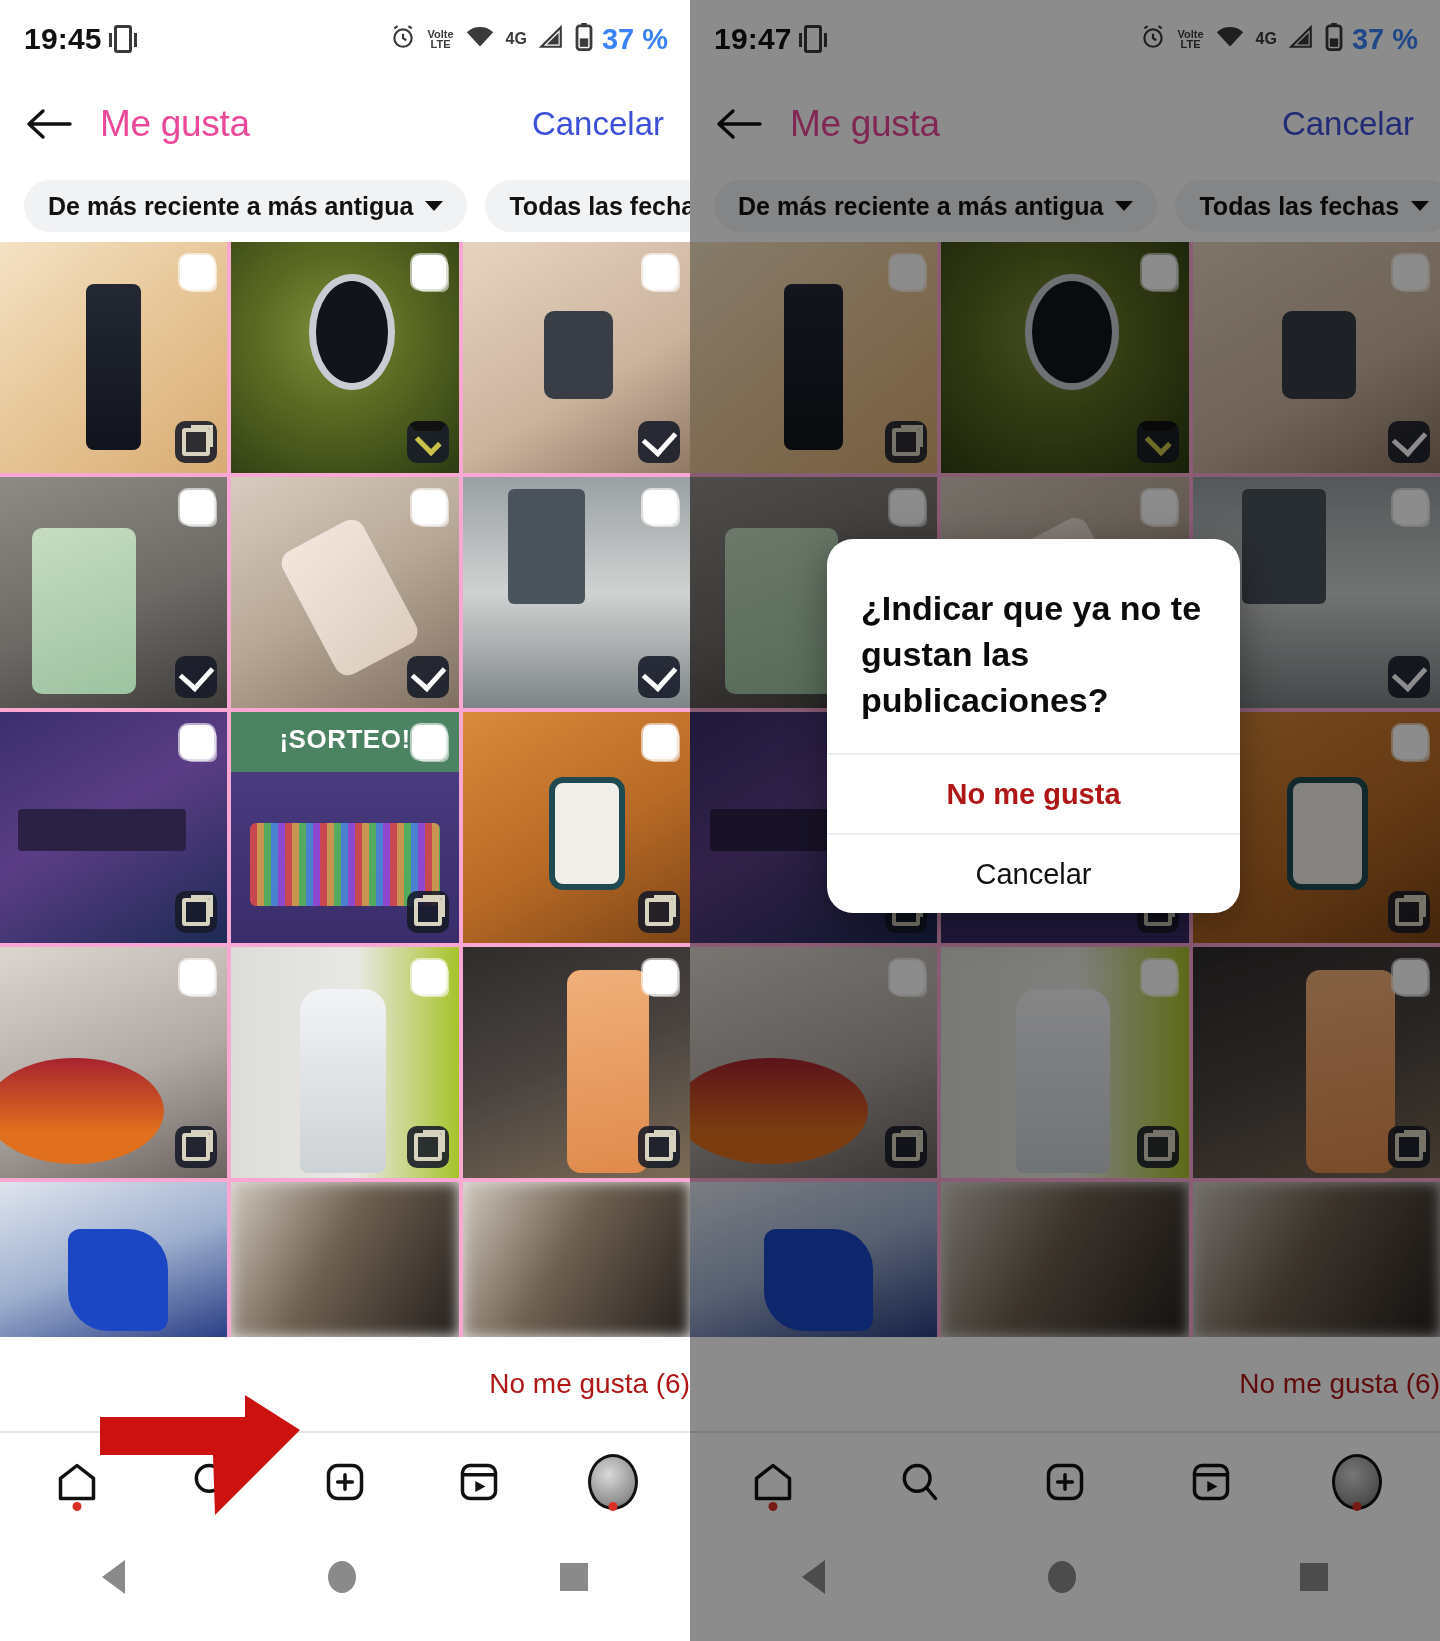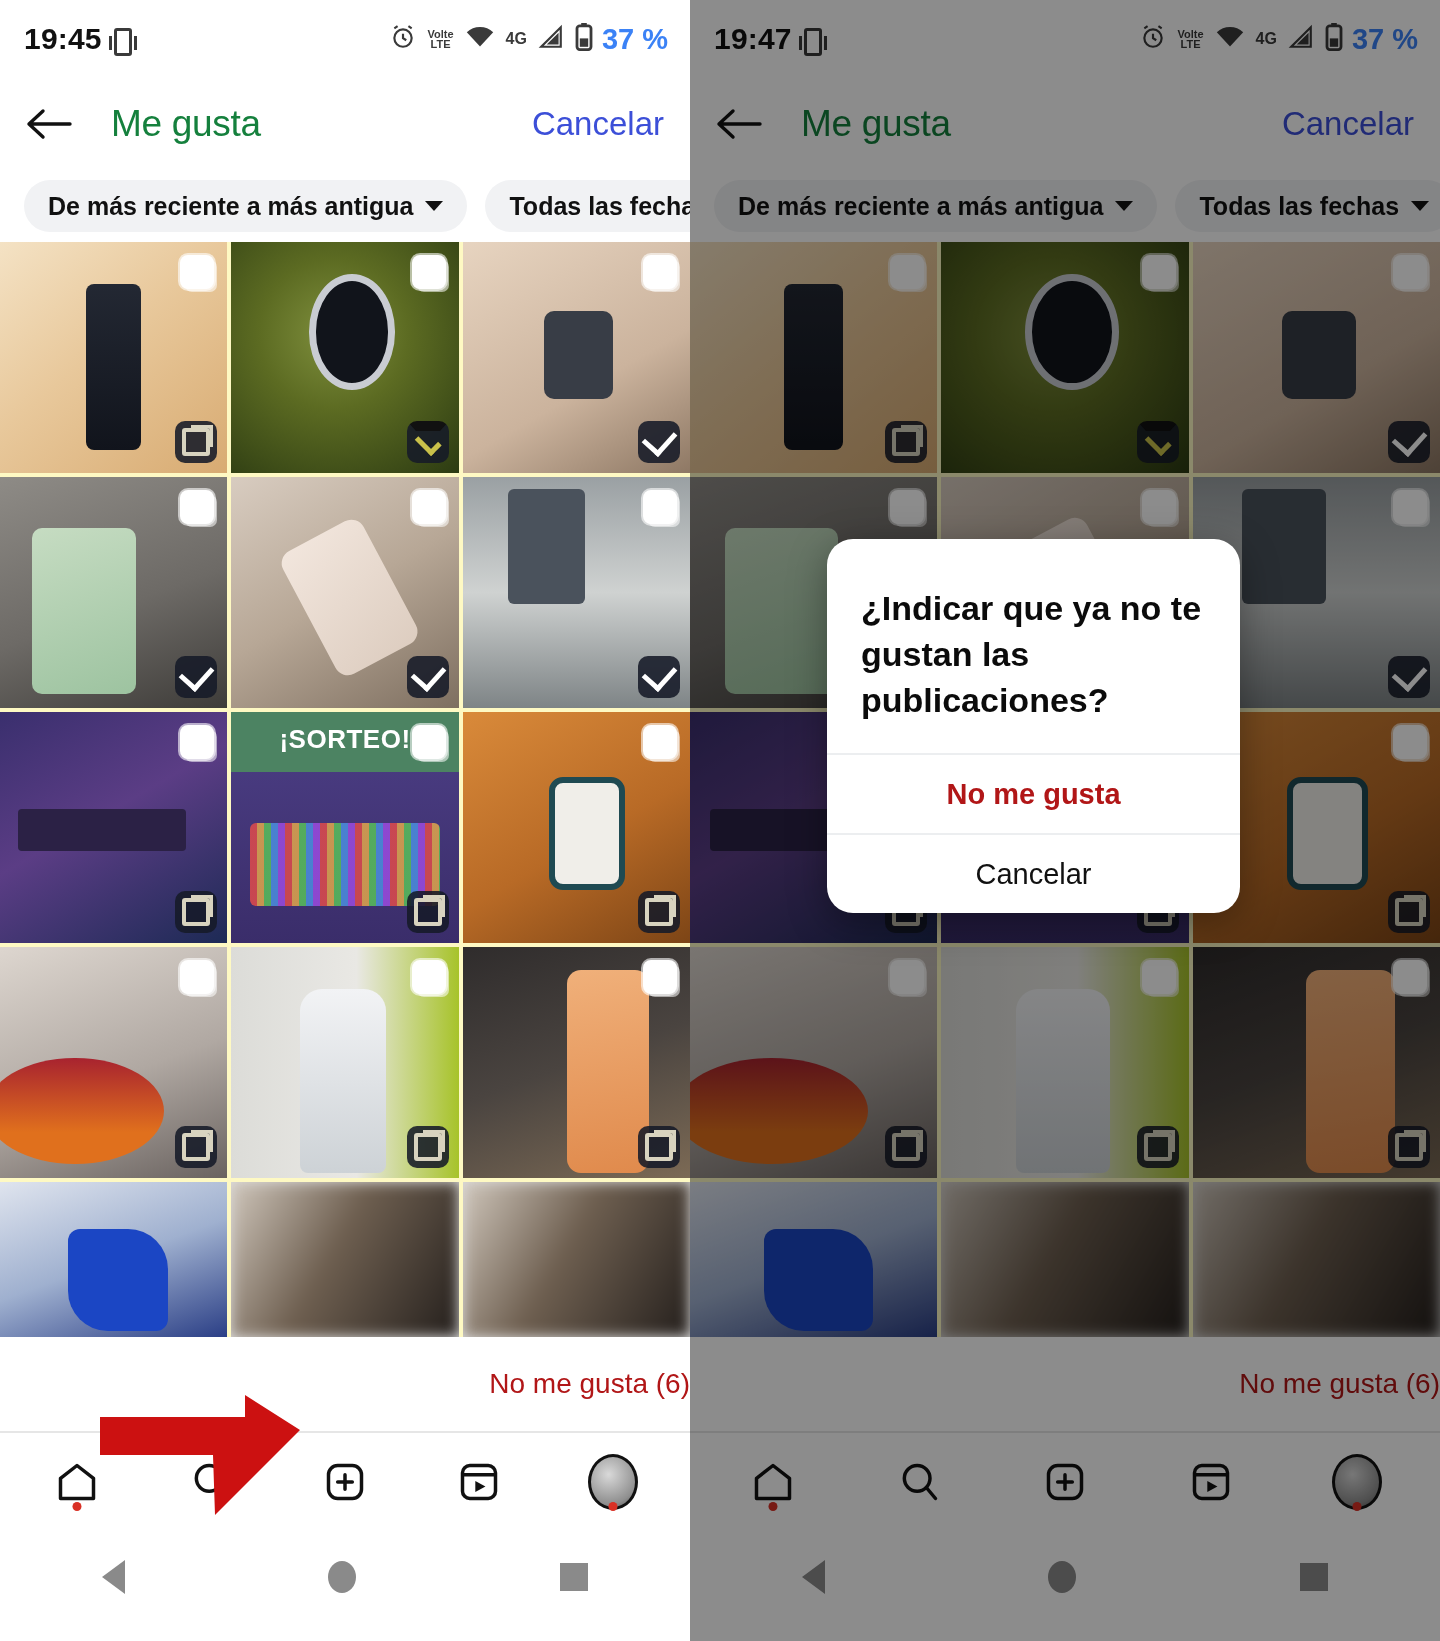--- a/index.html
+++ b/index.html
@@ -13,51 +13,51 @@
 
   .panel { position: relative; width: 690px; height: 1641px; overflow: hidden; background: #fff; }
   .panel.right { width: 750px; }
 
   
   .statusbar {
     position: relative; height: 78px; width: 100%;
     display: flex; align-items: center; justify-content: space-between;
     padding: 0 22px 0 24px; background: #fff;
   }
-  .sb-left { display: flex; align-items: flex-end; gap: 12px; }
+  .sb-left { display: flex; align-items: center; gap: 12px; }
   .sb-time { font-size: 30px; font-weight: 700; color: #111; letter-spacing: .2px; }
   .sb-right { display: flex; align-items: center; gap: 11px; }
   .ico { display: inline-block; }
   .sb-battery-text { font-size: 29px; font-weight: 700; color: #3b82f6; margin-left: -2px; }
   .vibrate-glyph { width: 18px; height: 28px; border: 3px solid #3a3a3a; border-radius: 3px; position: relative; }
   .vibrate-glyph:before, .vibrate-glyph:after {
     content:""; position:absolute; top:5px; width:3px; height:14px; background:#3a3a3a;
   }
   .vibrate-glyph:before { left: -8px; } .vibrate-glyph:after { right: -8px; }
   .volte-glyph { font-size: 11px; font-weight: 700; line-height: 10px; color: #3a3a3a; text-align:center; }
 
   
   .appbar {
     height: 92px; display: flex; align-items: center; padding: 0 26px 0 22px; background: #fff;
   }
   .back-arrow { width: 54px; height: 54px; display:flex; align-items:center; justify-content:center; }
-  .title { font-size: 37px; font-weight: 400; color: #15803d; margin-left: 35px; letter-spacing: -.3px;}
+  .title { font-size: 37px; font-weight: 400; color: #ec4899; margin-left: 24px; letter-spacing: -.3px;}
   .cancel-link { margin-left:auto; font-size: 33px; color: #3c4fd8; }
 
   
   .chips { height: 72px; display: flex; align-items: center; gap: 18px; padding: 0 24px; background: #fff; }
   .chip {
     height: 52px; border-radius: 26px; background: #f1f2f4; display:flex; align-items:center;
     padding: 0 24px; gap: 12px; white-space: nowrap; flex: none;
   }
   .chip span.lbl { font-size: 25px; font-weight: 700; color: #111; }
   .chev { width: 0; height: 0; border-left: 9px solid transparent; border-right: 9px solid transparent; border-top: 10px solid #111; }
 
   
-  .grid { display: grid; grid-template-columns: repeat(3, 1fr); gap: 4px; background: #fef9c3; }
+  .grid { display: grid; grid-template-columns: repeat(3, 1fr); gap: 4px; background: #f9a8d4; }
   .cell { position: relative; height: 231px; overflow: hidden; background:#ddd; }
   .cell .photo { position:absolute; inset:0; }
   .cb {
     position: absolute; top: 13px; right: 13px; width: 34px; height: 34px; border-radius: 8px;
     background: #fff; box-shadow: 4px 4px 0 -1px rgba(255,255,255,.55), 0 0 0 2px rgba(255,255,255,.6);
   }
   .badge {
     position: absolute; bottom: 10px; right: 10px; width: 42px; height: 42px; border-radius: 10px;
     background: rgba(22,26,40,.88); display:flex; align-items:center; justify-content:center;
   }

